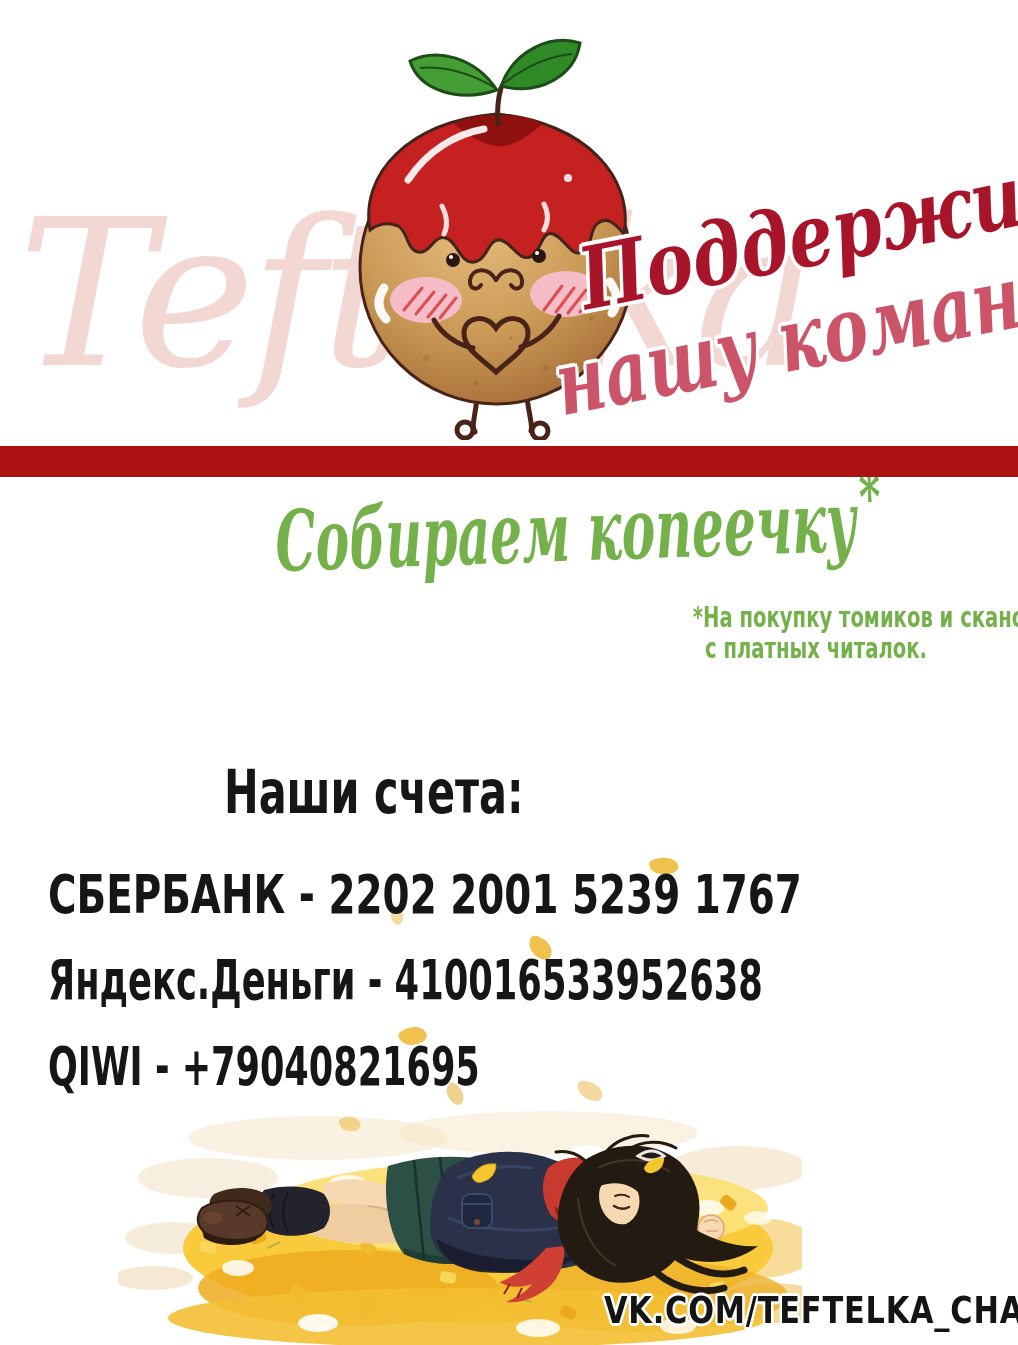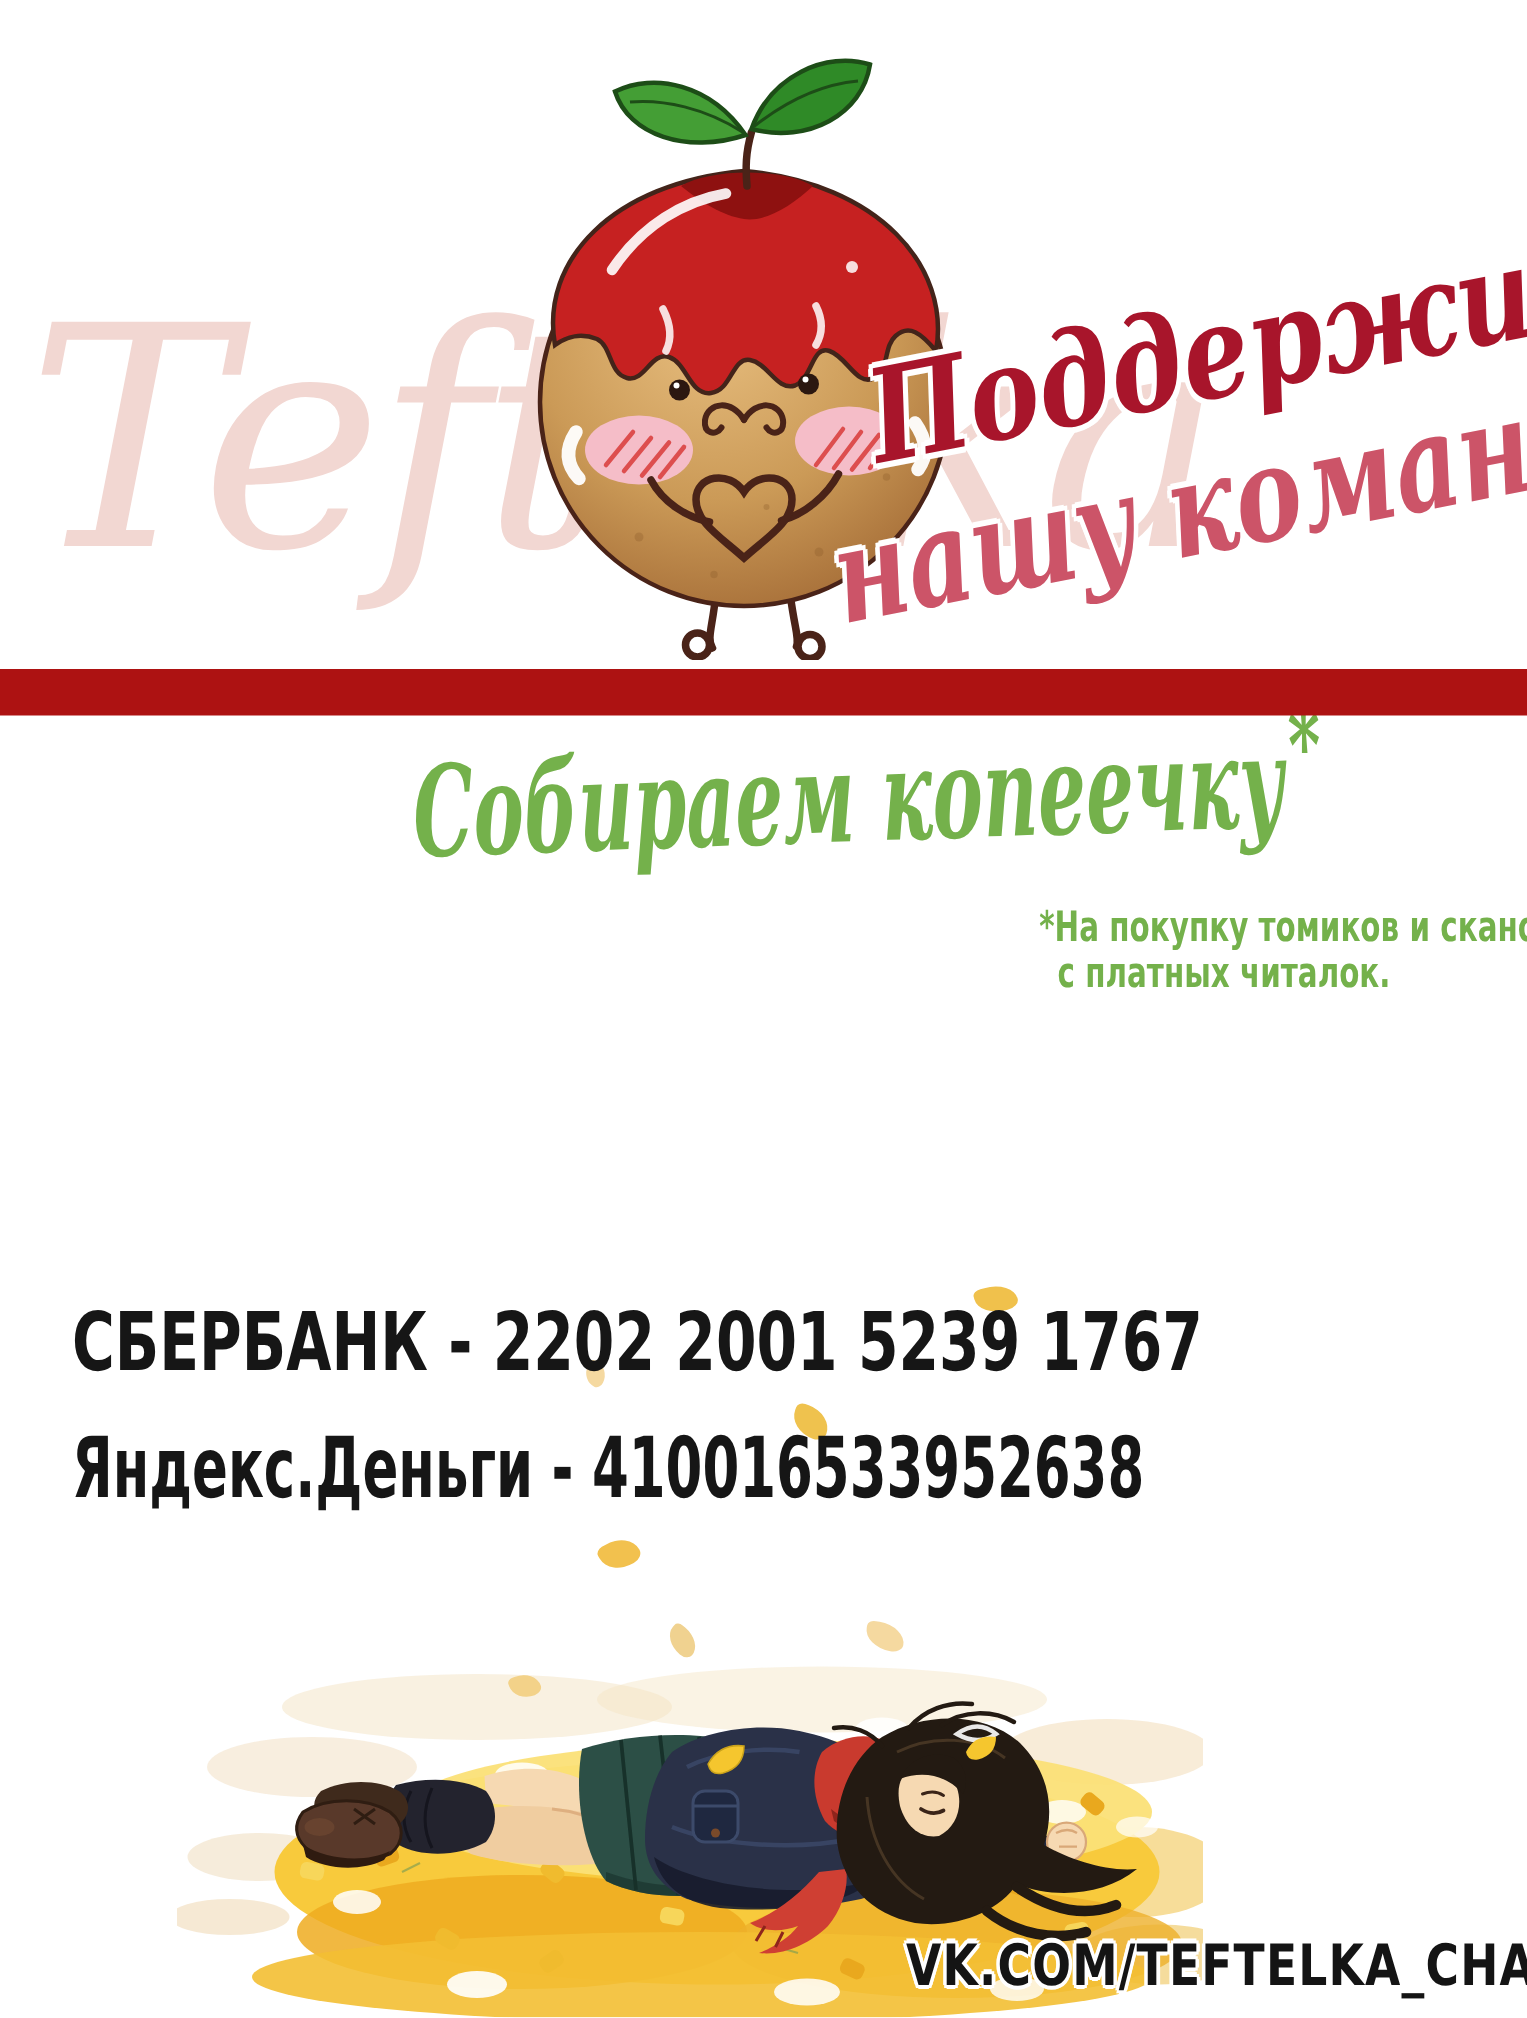--- a/index.html
+++ b/index.html
@@ -176,22 +176,24 @@
   </div>
 
   <div class="leaf" style="left:650px;top:857px;width:28px;height:18px;background:#f0c14c;transform:rotate(-15deg);"></div>
   <div class="leaf" style="left:390px;top:908px;width:14px;height:16px;background:#f5d9a0;transform:rotate(25deg);"></div>
   <div class="leaf" style="left:528px;top:938px;width:25px;height:20px;background:#efc24e;transform:rotate(20deg);"></div>
   <div class="leaf" style="left:400px;top:1026px;width:26px;height:20px;background:#f2c14e;transform:rotate(-30deg);"></div>
   <div class="leaf" style="left:444px;top:1086px;width:22px;height:16px;background:#f0d290;transform:rotate(40deg);"></div>
   <div class="leaf" style="left:577px;top:1082px;width:26px;height:18px;background:#f5d9a0;transform:rotate(10deg);"></div>
   <div class="leaf" style="left:340px;top:1116px;width:20px;height:16px;background:#f2c14e;transform:rotate(-20deg);"></div>
 
+  <div class="ink acc-head"><span>Наши счета:</span></div>
   <div class="ink acc1"><span>СБЕРБАНК - 2202 2001 5239 1767</span></div>
   <div class="ink acc2"><span>Яндекс.Деньги - 410016533952638</span></div>
+  <div class="ink acc3"><span>QIWI - +79040821695</span></div>
 
   <div class="girl">
     <svg viewBox="0 0 684 247" width="684" height="247">
 
       <g>
         <ellipse cx="200" cy="40" rx="130" ry="22" fill="#f4e4c3" opacity="0.5"></ellipse>
         <ellipse cx="430" cy="35" rx="150" ry="22" fill="#f4e4c3" opacity="0.45"></ellipse>
         <ellipse cx="90" cy="80" rx="70" ry="20" fill="#f1ddc0" opacity="0.5"></ellipse>
         <ellipse cx="620" cy="70" rx="70" ry="22" fill="#f2ddb8" opacity="0.55"></ellipse>
         <ellipse cx="55" cy="140" rx="48" ry="16" fill="#eed9b8" opacity="0.5"></ellipse>

